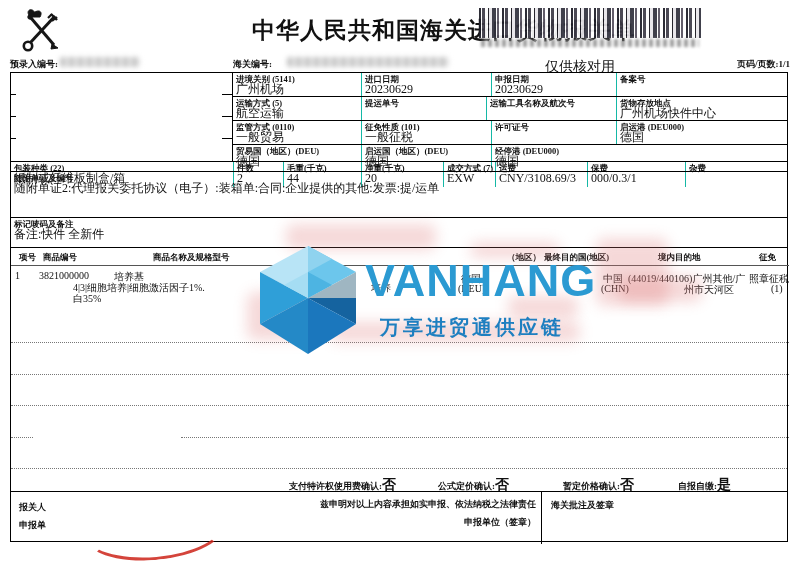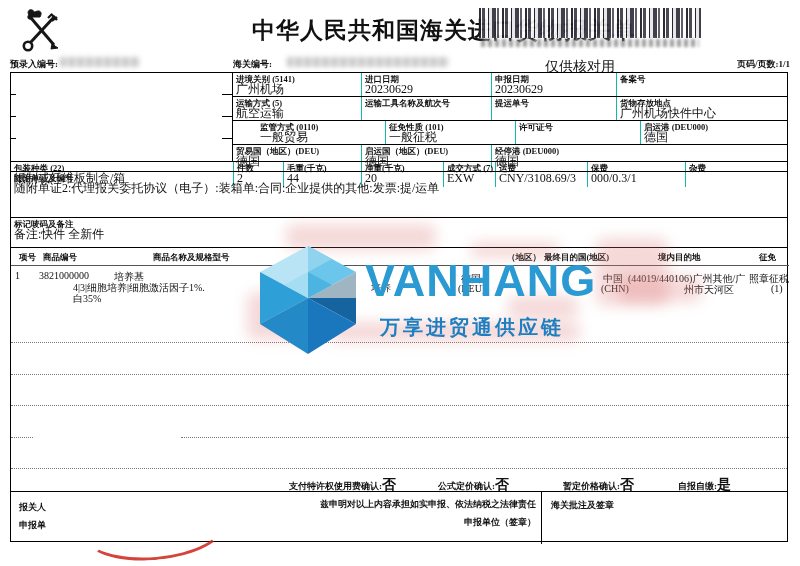--- a/index.html
+++ b/index.html
@@ -99,35 +99,35 @@
             <div class="cell bl" style="flex:1;">
               <div class="lab">备案号</div>
               <div class="val"></div>
             </div>
           </div>
           <div class="row bt" style="flex:1;">
             <div class="cell" style="width:128px;">
               <div class="lab">运输方式 (5)</div>
               <div class="val">航空运输</div>
             </div>
+            <div class="cell bl" style="width:125px;">
+              <div class="lab">提运单号</div>
+              <div class="val"></div>
+            </div>
             <div class="cell bl" style="width:130px;">
               <div class="lab">运输工具名称及航次号</div>
-              <div class="val"></div>
-            </div>
-            <div class="cell bl" style="width:125px;">
-              <div class="lab">提运单号</div>
               <div class="val"></div>
             </div>
             <div class="cell bl" style="flex:1;">
               <div class="lab">货物存放地点</div>
               <div class="val">广州机场快件中心</div>
             </div>
           </div>
           <div class="row bt" style="flex:1;">
-            <div class="cell" style="width:128px;margin-left:24px;">
+            <div class="cell" style="width:128px;">
               <div class="lab">监管方式 (0110)</div>
               <div class="val">一般贸易</div>
             </div>
             <div class="cell bl" style="width:130px;">
               <div class="lab">征免性质 (101)</div>
               <div class="val">一般征税</div>
             </div>
             <div class="cell bl" style="width:125px;">
               <div class="lab">许可证号</div>
               <div class="val"></div>

